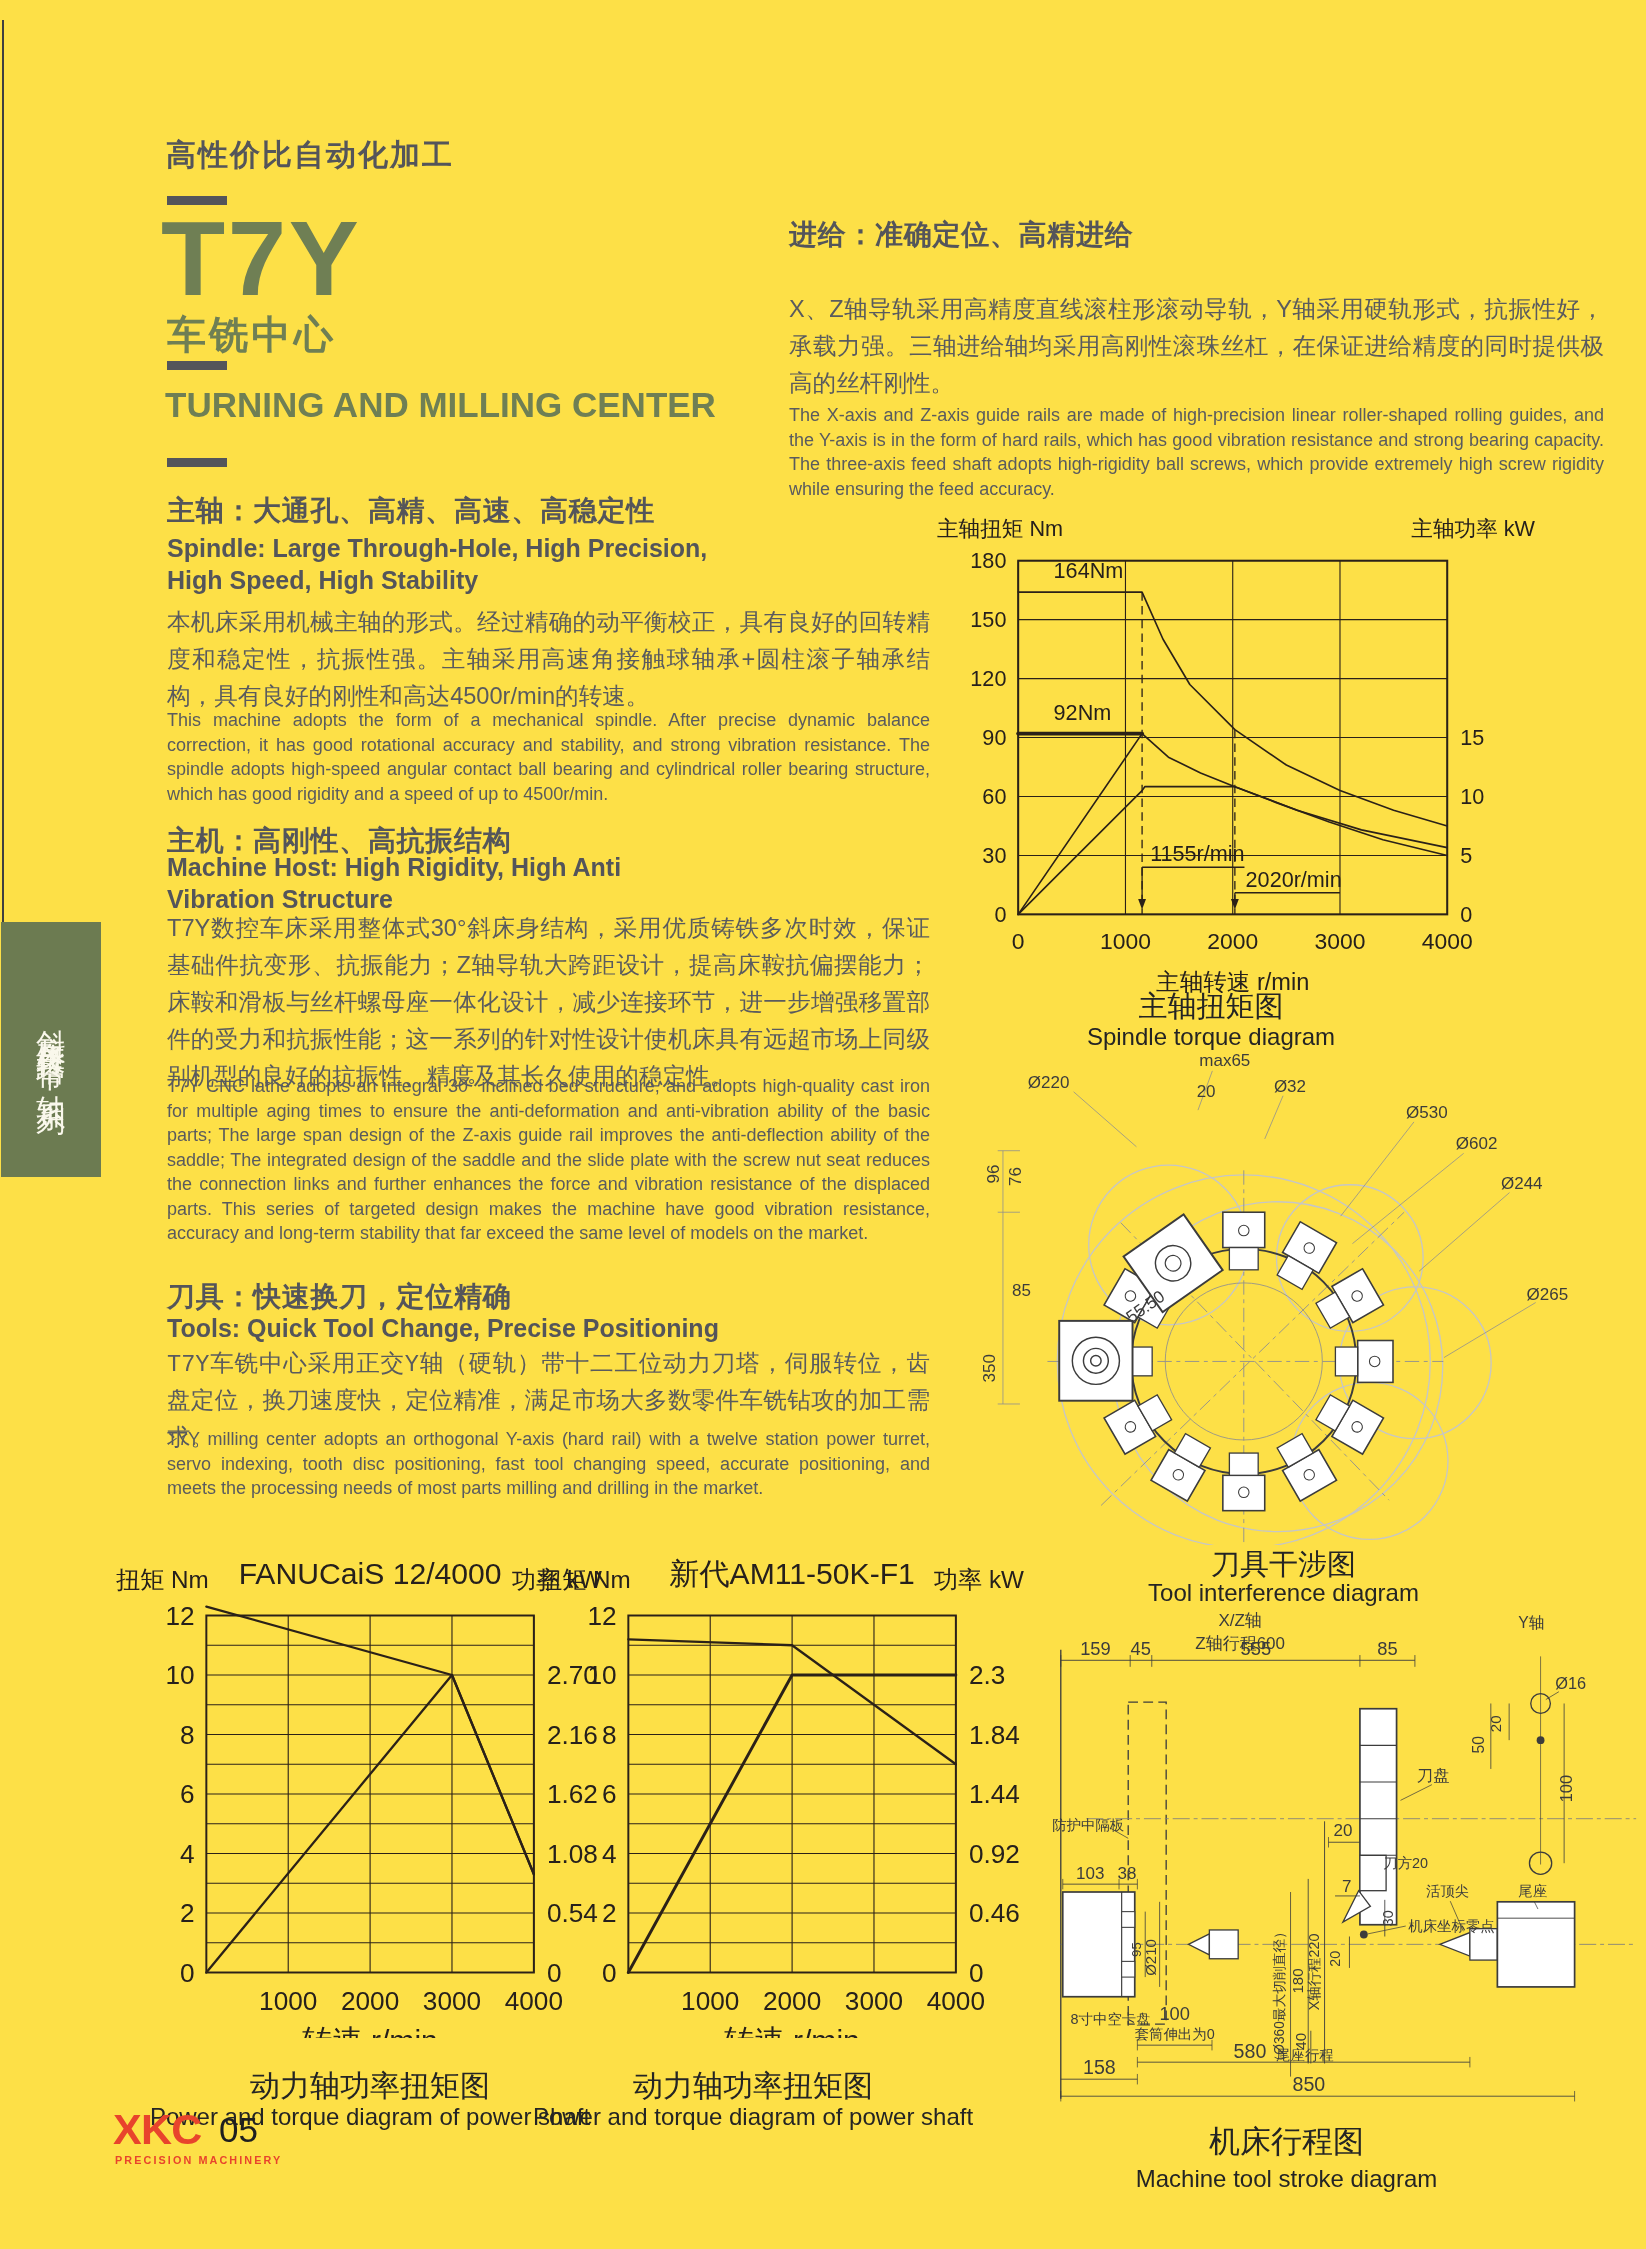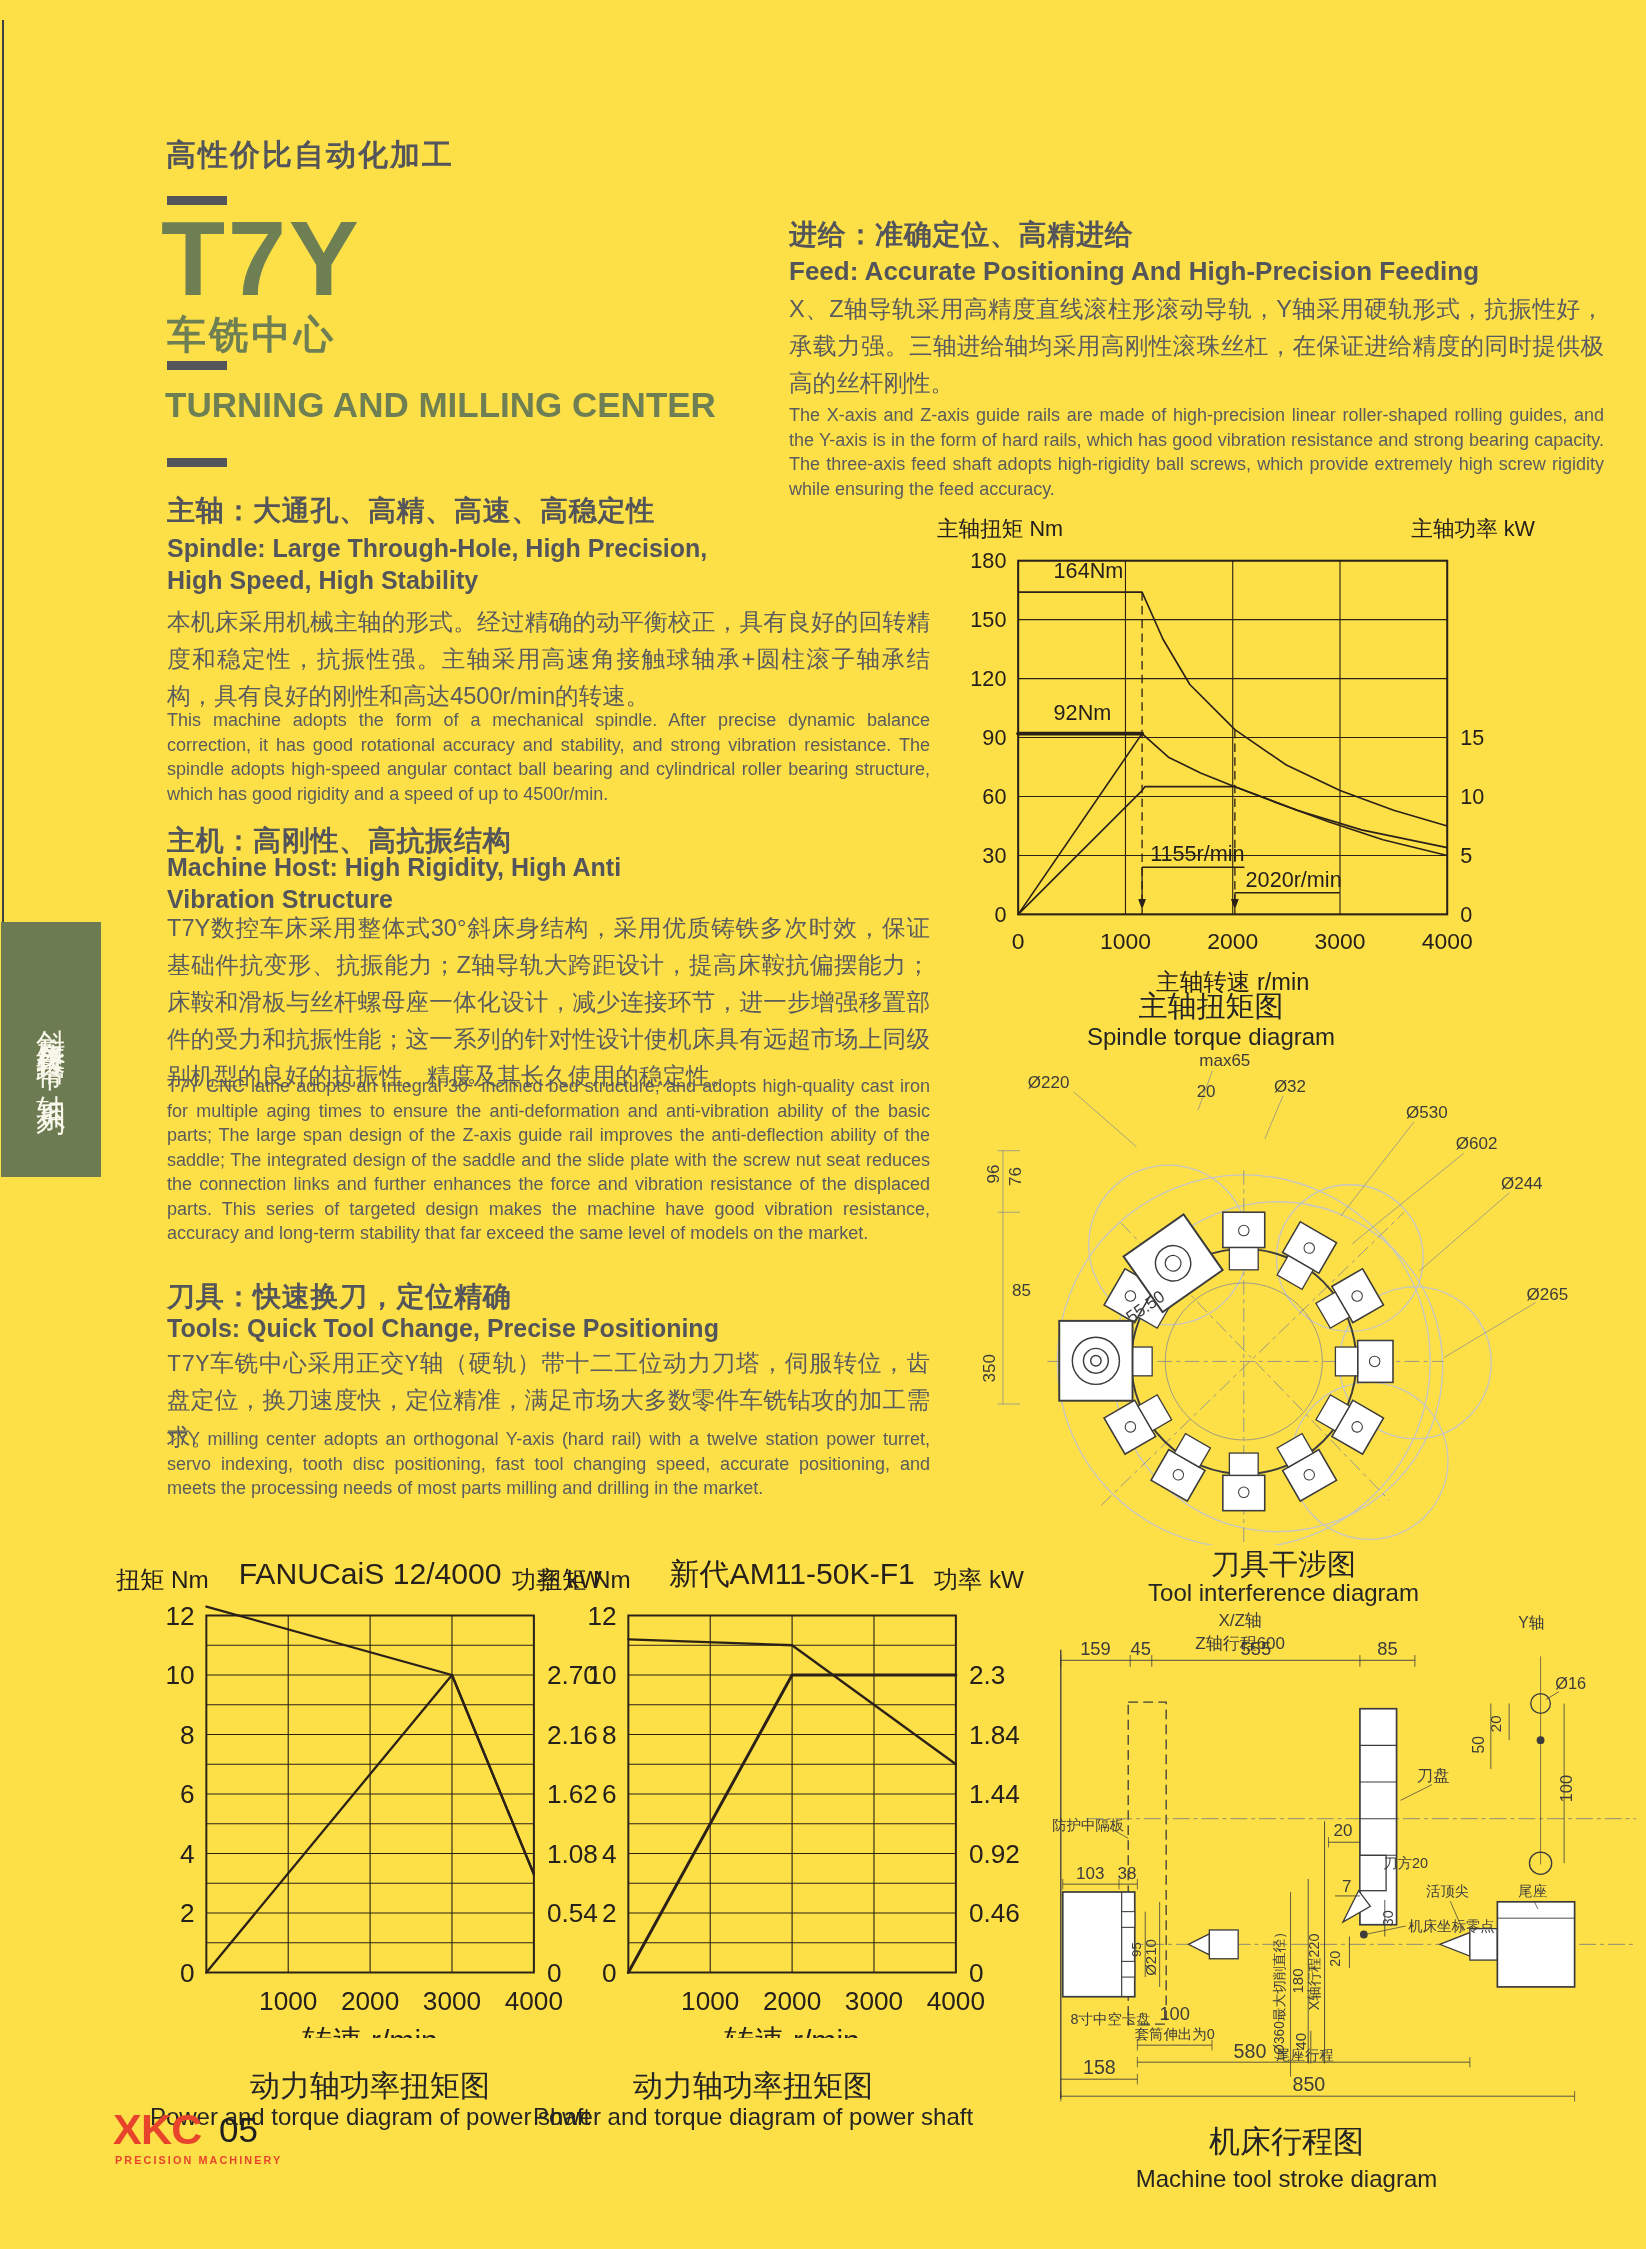--- a/index.html
+++ b/index.html
@@ -56,21 +56,20 @@
 
   <div class="abs tagline">高性价比自动化加工</div>
   <div class="abs bar bar1"></div>
   <div class="abs model">T7Y</div>
   <div class="abs model-cn">车铣中心</div>
   <div class="abs bar bar2"></div>
   <div class="abs model-en">TURNING AND MILLING CENTER</div>
   <div class="abs bar bar3"></div>
 
   <div class="abs col-r h-cn" id="feed-h-cn">进给：准确定位、高精进给</div>
-  <div class="abs col-r h-en" id="feed-h-en">Feed: Accurate Positioning And High-Precision Feeding</div>
   <div class="abs col-r p-cn" id="feed-p-cn">X、Z轴导轨采用高精度直线滚柱形滚动导轨，Y轴采用硬轨形式，抗振性好，承载力强。三轴进给轴均采用高刚性滚珠丝杠，在保证进给精度的同时提供极高的丝杆刚性。</div>
   <div class="abs col-r p-en" id="feed-p-en">The X-axis and Z-axis guide rails are made of high-precision linear roller-shaped rolling guides, and the Y-axis is in the form of hard rails, which has good vibration resistance and strong bearing capacity. The three-axis feed shaft adopts high-rigidity ball screws, which provide extremely high screw rigidity while ensuring the feed accuracy.</div>
 
   <div class="abs col-l h-cn" id="spindle-h-cn">主轴：大通孔、高精、高速、高稳定性</div>
   <div class="abs col-l h-en" id="spindle-h-en">Spindle: Large Through-Hole, High Precision,
  High Speed, High Stability</div>
   <div class="abs col-l p-cn" id="spindle-p-cn">本机床采用机械主轴的形式。经过精确的动平衡校正，具有良好的回转精度和稳定性，抗振性强。主轴采用高速角接触球轴承+圆柱滚子轴承结构，具有良好的刚性和高达4500r/min的转速。</div>
   <div class="abs col-l p-en" id="spindle-p-en">This machine adopts the form of a mechanical spindle. After precise dynamic balance correction, it has good rotational accuracy and stability, and strong vibration resistance. The spindle adopts high-speed angular contact ball bearing and cylindrical roller bearing structure, which has good rigidity and a speed of up to 4500r/min.</div>
 
   <div class="abs col-l h-cn" id="machine-h-cn">主机：高刚性、高抗振结构</div>

